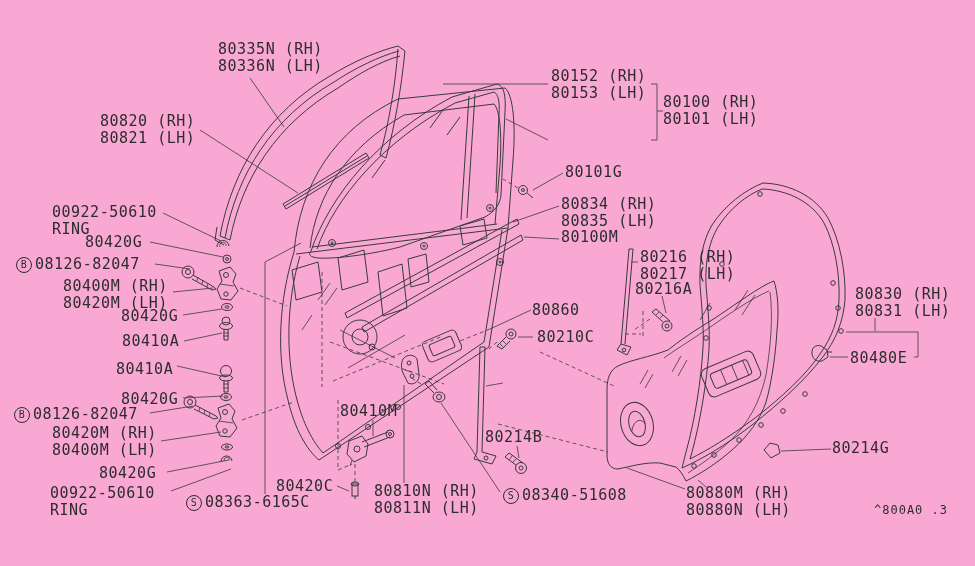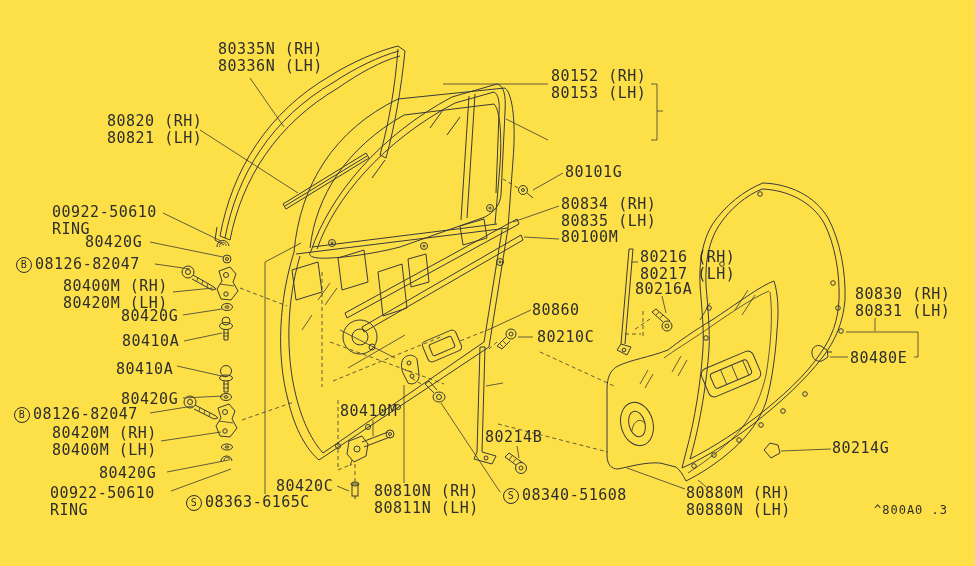--- a/index.html
+++ b/index.html
@@ -1,17 +1,17 @@
 <!DOCTYPE html>
 <html><head>
 <meta charset="utf-8">
 <style>
   html,body{margin:0;padding:0;background:#e8e8e8;}
   .stage{
-    position:relative;width:975px;height:566px;background:#fde047;
+    position:relative;width:975px;height:566px;background:#f9a8d4;
     font-family:"DejaVu Sans Mono","Liberation Mono",monospace;
     color:#2d2d2d;overflow:hidden;
   }
   .stage svg{position:absolute;left:0;top:0;}
   .lbl{
     position:absolute;font-size:15px;line-height:17px;letter-spacing:.5px;
     white-space:nowrap;color:#2d2d2d;
   }
   .lbl .ln{display:block;}
   .row{display:flex;align-items:center;gap:3px;}
@@ -332,30 +332,34 @@
     <path d="M875,318 L875,331 M846,332 L918,332 L918,357 L914,357 M830,357 L848,357"></path>
     <path d="M831,449 L781,451"></path>
   </g>
 </svg>
 
   <div class="lbl" style="left:218px;top:41px">
     <span class="ln">80335N (RH)</span>
     <span class="ln">80336N (LH)</span>
   </div>
 
-  <div class="lbl" style="left:107px;top:113px">
+  <div class="lbl" style="left:100px;top:113px">
     <span class="ln">80820 (RH)</span>
     <span class="ln">80821 (LH)</span>
   </div>
 
   <div class="lbl" style="left:551px;top:68px">
     <span class="ln">80152 (RH)</span>
     <span class="ln">80153 (LH)</span>
   </div>
 
+  <div class="lbl" style="left:663px;top:94px">
+    <span class="ln">80100 (RH)</span>
+    <span class="ln">80101 (LH)</span>
+  </div>
 
 
   <div class="lbl" style="left:565px;top:164px">
     <span class="ln">80101G</span>
   </div>
 
   <div class="lbl" style="left:561px;top:196px">
     <span class="ln">80834 (RH)</span>
     <span class="ln">80835 (LH)</span>
   </div>

